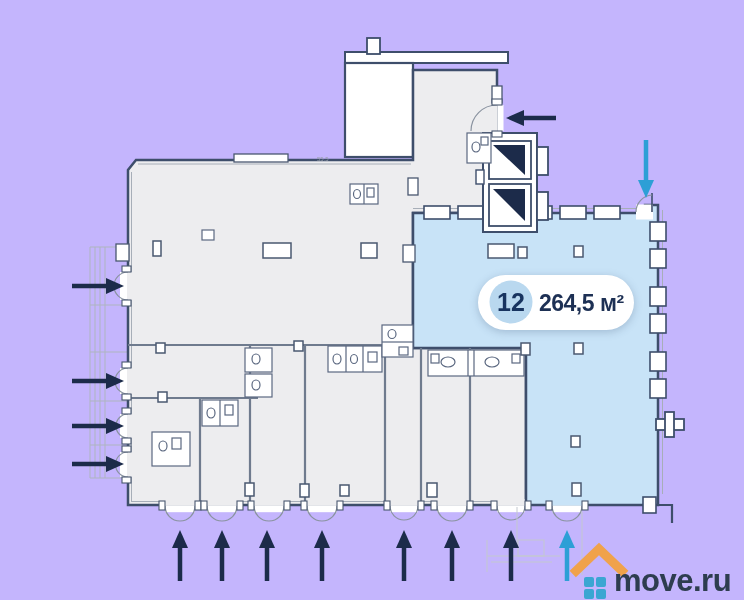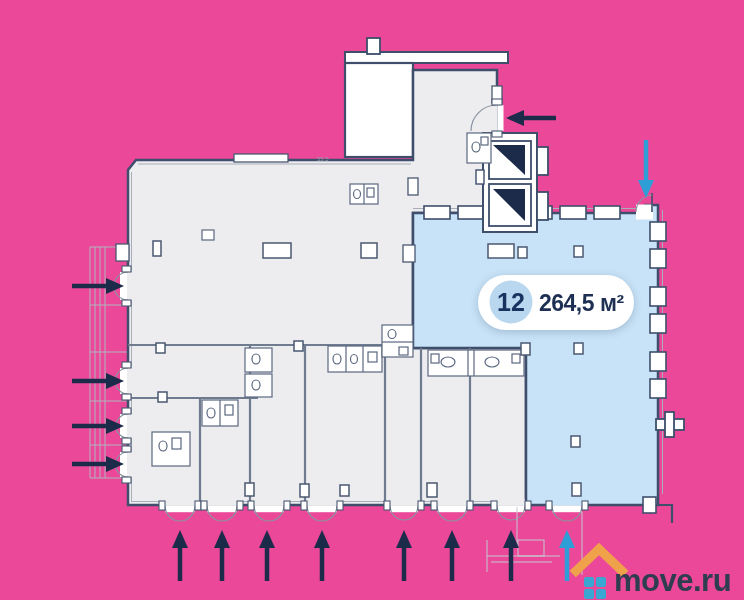--- a/index.html
+++ b/index.html
@@ -1,17 +1,17 @@
 <!DOCTYPE html>
 <html><head>
 <meta charset="utf-8">
 <style>
   html,body{margin:0;padding:0;background:#ffffff;}
   .canvas{
-    position:relative;width:744px;height:600px;background:#ec4899;overflow:hidden;
+    position:relative;width:744px;height:600px;background:#c4b5fd;overflow:hidden;
     font-family:"Liberation Sans", sans-serif;
   }
   svg text{font-family:"Liberation Sans", sans-serif;}
   .badge-shadow{filter:drop-shadow(0 2px 4px rgba(20,40,80,0.22));}
 </style>
 </head>
 <body>
 
 <div class="canvas">
 <svg width="744" height="600" viewBox="0 0 744 600">

